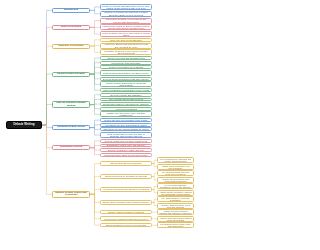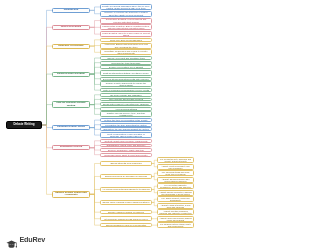--- a/index.html
+++ b/index.html
@@ -169,25 +169,14 @@
       <div class="node lvl3 c-yellow" style="left: 157px; top: 176.896px; width: 37px; height: 5.66332px; font-size: 2.05px;">Against: Reduces revision and builds learning discipline</div>
       <div class="node lvl3 c-yellow" style="left: 157px; top: 183.388px; width: 37px; height: 5.66332px; font-size: 2.05px;">For: Promotes unhealthy comparison, anxiety and addiction</div>
       <div class="node lvl3 c-yellow" style="left: 157px; top: 189.879px; width: 37px; height: 5.66332px; font-size: 2.05px;">Against: Builds connection, learning and awareness of global issues</div>
       <div class="node lvl3 c-yellow" style="left: 157px; top: 196.371px; width: 37px; height: 5.66332px; font-size: 2.05px;">For: Offers flexibility, reach and accessibility</div>
       <div class="node lvl3 c-yellow" style="left: 157px; top: 202.862px; width: 37px; height: 5.66332px; font-size: 2.05px;">Against: Lacks interaction, social skills and discipline</div>
       <div class="node lvl3 c-yellow" style="left: 157px; top: 209.354px; width: 37px; height: 5.66332px; font-size: 2.05px;">Against: Creates excessive pressure and unhealthy competition</div>
       <div class="node lvl3 c-yellow" style="left: 157px; top: 215.845px; width: 37px; height: 5.66332px; font-size: 2.05px;">Against: Improves bonding, sharing ideas, and learning</div>
       <div class="node lvl3 c-yellow" style="left: 157px; top: 222.337px; width: 37px; height: 5.66332px; font-size: 2.05px;">For: Enables critical ethical, safety and development</div>
     </div>
 
-  <div id="footer">
-    <span id="cap">
-      <svg viewBox="0 0 22 18" width="11" height="9">
-        <path d="M11 1 L21 5.4 L11 9.8 L1 5.4 Z" fill="#3d3d3d"></path>
-        <path d="M5 7.3 L5 12.4 C5 14.4 8 15.6 11 15.6 C14 15.6 17 14.4 17 12.4 L17 7.3 L11 10.1 Z" fill="#3d3d3d"></path>
-        <rect x="20.2" y="5.2" width="1.1" height="7.4" fill="#3d3d3d"></rect>
-        <circle cx="20.75" cy="13.3" r="1.5" fill="#3d3d3d"></circle>
-      </svg>
-    </span>
-    <span id="logo-text">EduRev</span>
-  </div>
 
 </div>
 
 </body></html>

